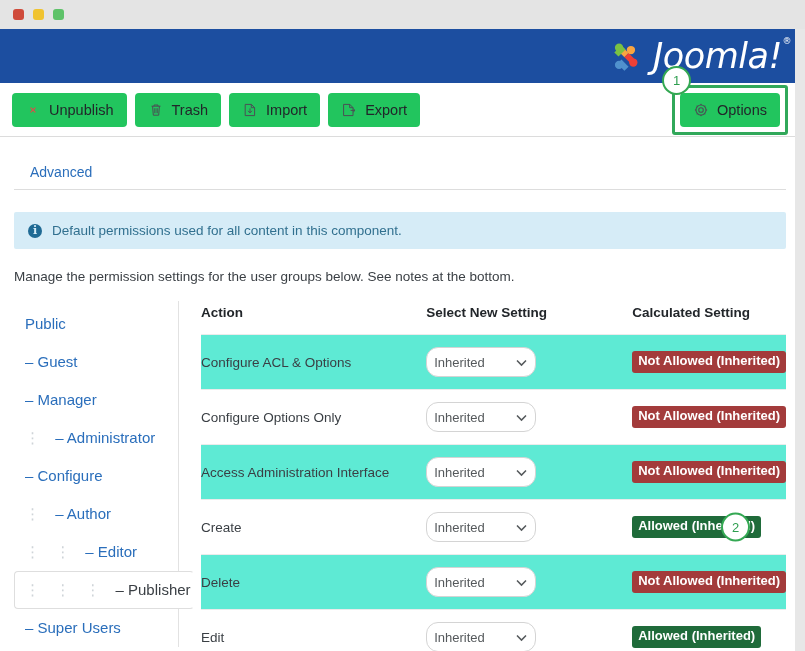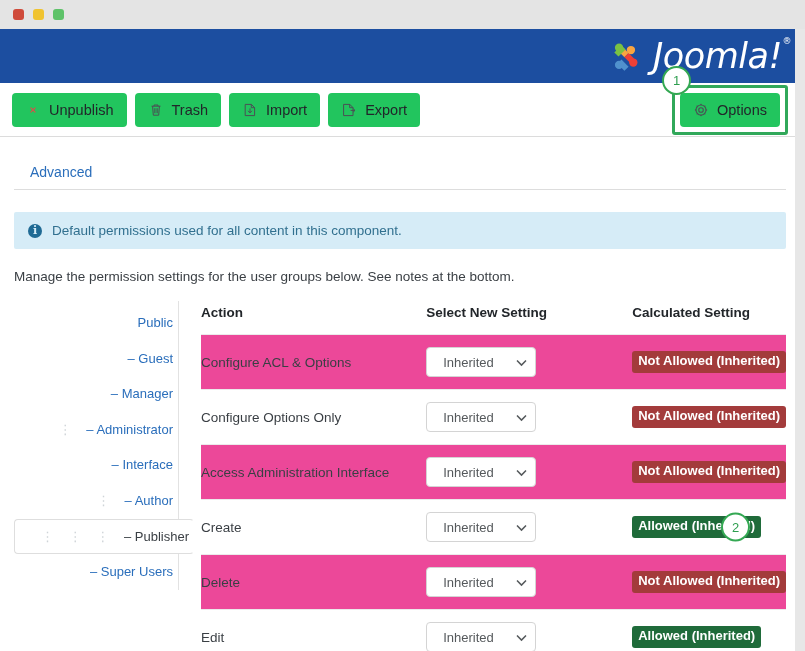--- a/index.html
+++ b/index.html
@@ -201,30 +201,29 @@
   }
   .acl-nav {
     width: 164px;
     flex: none;
     border-right: 1px solid #e2e2e2;
     padding-top: 4px;
     position: relative;
     z-index: 2;
   }
   .acl-nav-item {
-    font-size: 13px;
+    font-size: 15px;
     color: #2a6ebb;
     padding: 9px 4px 9px 10px;
     white-space: nowrap;
     cursor: pointer;
     border: 1px solid transparent;
     border-radius: 4px;
     box-sizing: border-box;
     line-height: 1.2;
-    text-align: right;
   }
   .acl-nav-item.active {
     color: #3a3f44;
     background: #ffffff;
     border-color: #dedede;
     border-right-color: #ffffff;
     width: 180px;
     cursor: default;
   }
   .guide {
@@ -246,30 +245,30 @@
   .th-action { width: 228px; }
   .th-select { width: 208px; }
   .perm-table td {
     padding: 12px 0;
     font-size: 13.5px;
     color: #3a3f44;
     border-top: 1px solid #ebebeb;
     vertical-align: middle;
     position: relative;
   }
-  .perm-table tr.odd td { background: #ec4899; }
+  .perm-table tr.odd td { background: #5eead4; }
 
   .sel {
     -webkit-appearance: none;
     appearance: none;
     width: 110px;
     height: 30px;
-    padding: 0 16px;
+    padding: 0 7px;
     border: 1px solid #d4d4d4;
-    border-radius: 4px;
+    border-radius: 12px;
     background: #ffffff;
     font-size: 13px;
     color: #55595c;
     font-family: "Liberation Sans", sans-serif;
     cursor: pointer;
   }
   .sel-wrap { position: relative; display: inline-block; }
   .sel-chev {
     position: absolute;
     right: 9px;
@@ -415,25 +414,30 @@
           <span>– Guest</span>
         </div>
         <div class="acl-nav-item">
           <span>– Manager</span>
         </div>
         <div class="acl-nav-item">
           <span class="guide">⋮</span>
           <span>– Administrator</span>
         </div>
         <div class="acl-nav-item">
-          <span>– Interface</span>
+          <span>– Configure</span>
         </div>
         <div class="acl-nav-item">
           <span class="guide">⋮</span>
           <span>– Author</span>
+        </div>
+        <div class="acl-nav-item">
+          <span class="guide">⋮</span>
+          <span class="guide">⋮</span>
+          <span>– Editor</span>
         </div>
         <div class="acl-nav-item active">
           <span class="guide">⋮</span>
           <span class="guide">⋮</span>
           <span class="guide">⋮</span>
           <span>– Publisher</span>
         </div>
         <div class="acl-nav-item">
           <span>– Super Users</span>
         </div>

